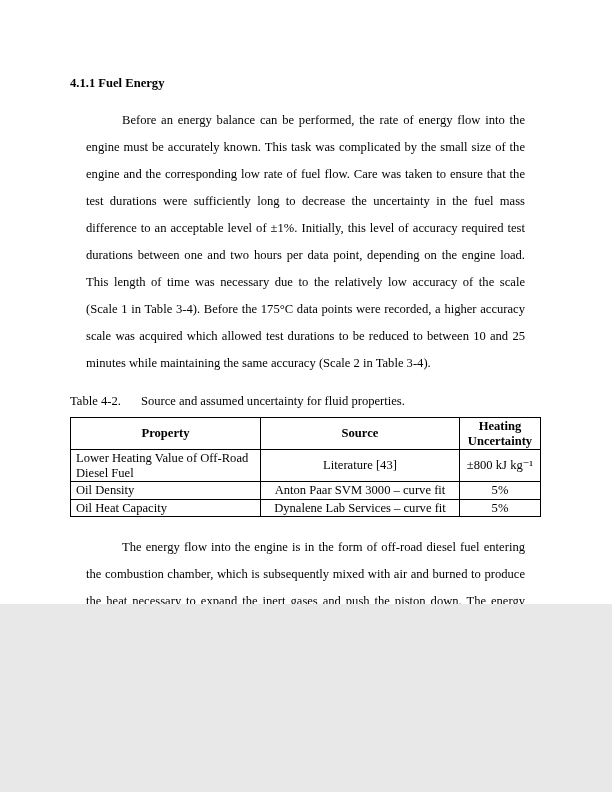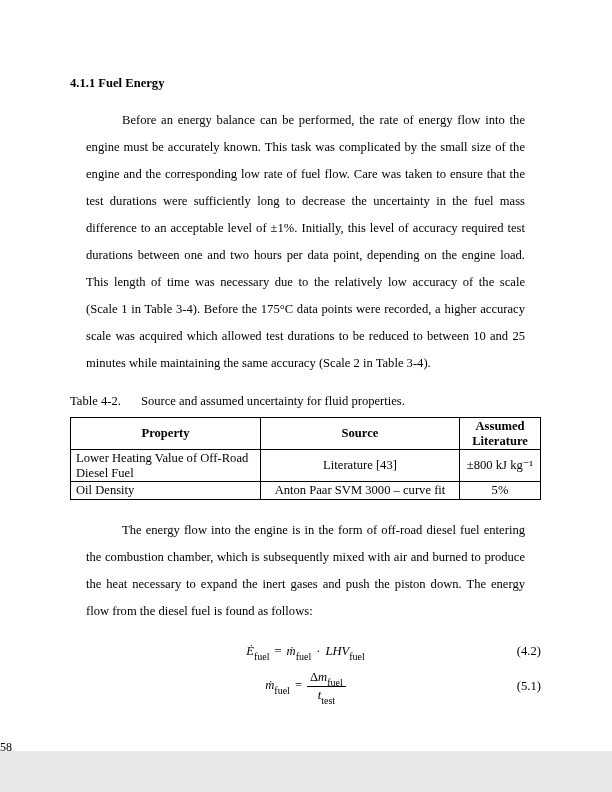--- a/index.html
+++ b/index.html
@@ -1,19 +1,19 @@
 <!DOCTYPE html>
 <html><head>
 <meta charset="utf-8">
 <style>
   html, body { margin: 0; padding: 0; background: #e8e8e8; }
   .page {
     position: relative;
     width: 612px;
-    height: 751px;
+    height: 604px;
     margin: 0 auto;
     background: #ffffff;
     box-sizing: border-box;
     padding: 76px 71px 0 70px;
     font-family: "Liberation Serif", "DejaVu Serif", serif;
     color: #000000;
     overflow: hidden;
   }
   .heading {
     font-size: 12.6px;
@@ -117,32 +117,37 @@
   <table class="props">
     <colgroup>
         <col class="c1">
         <col class="c2">
         <col class="c3">
       </colgroup>
     <thead>
       <tr>
         <th>Property</th>
         <th>Source</th>
-        <th>Assumed Literature</th>
+        <th>Heating Uncertainty</th>
       </tr>
     </thead>
     <tbody>
       <tr>
         <td class="left">Lower Heating Value of Off-Road Diesel Fuel</td>
         <td class="center">Literature [43]</td>
         <td class="center">±800 kJ kg⁻¹</td>
       </tr>
       <tr>
         <td class="left">Oil Density</td>
         <td class="center">Anton Paar SVM 3000 – curve fit</td>
+        <td class="center">5%</td>
+      </tr>
+      <tr>
+        <td class="left">Oil Heat Capacity</td>
+        <td class="center">Dynalene Lab Services – curve fit</td>
         <td class="center">5%</td>
       </tr>
     </tbody>
   </table>
 
   <p class="body-para indent para2">The energy flow into the engine is in the form of off-road diesel fuel entering the combustion chamber, which is subsequently mixed with air and burned to produce the heat necessary to expand the inert gases and push the piston down. The energy flow from the diesel fuel is found as follows:</p>
 
   <div class="equations">
 
     <div class="eq-row">

